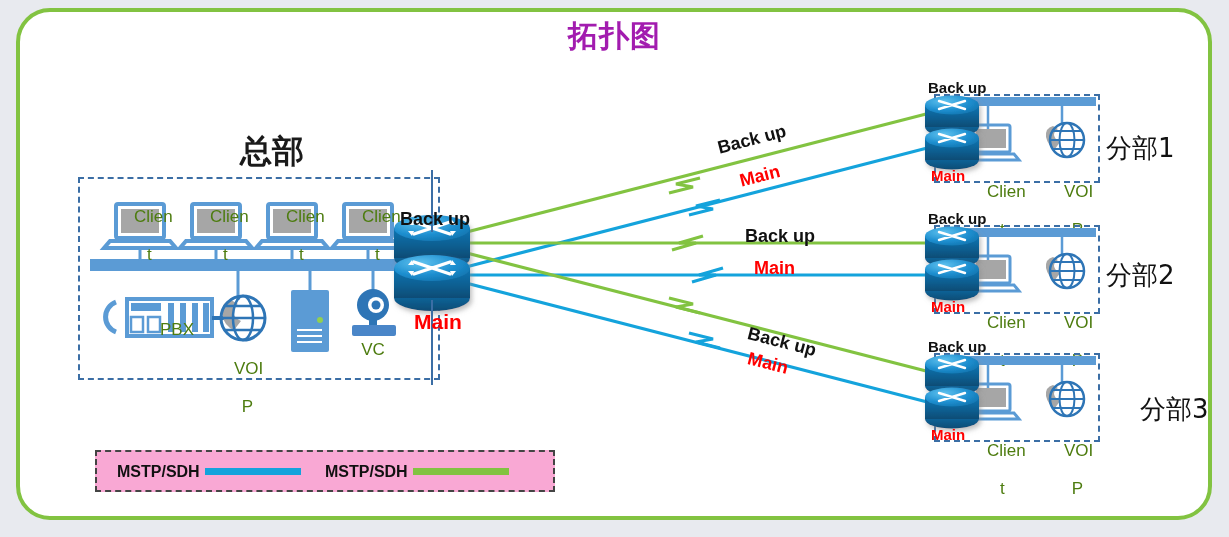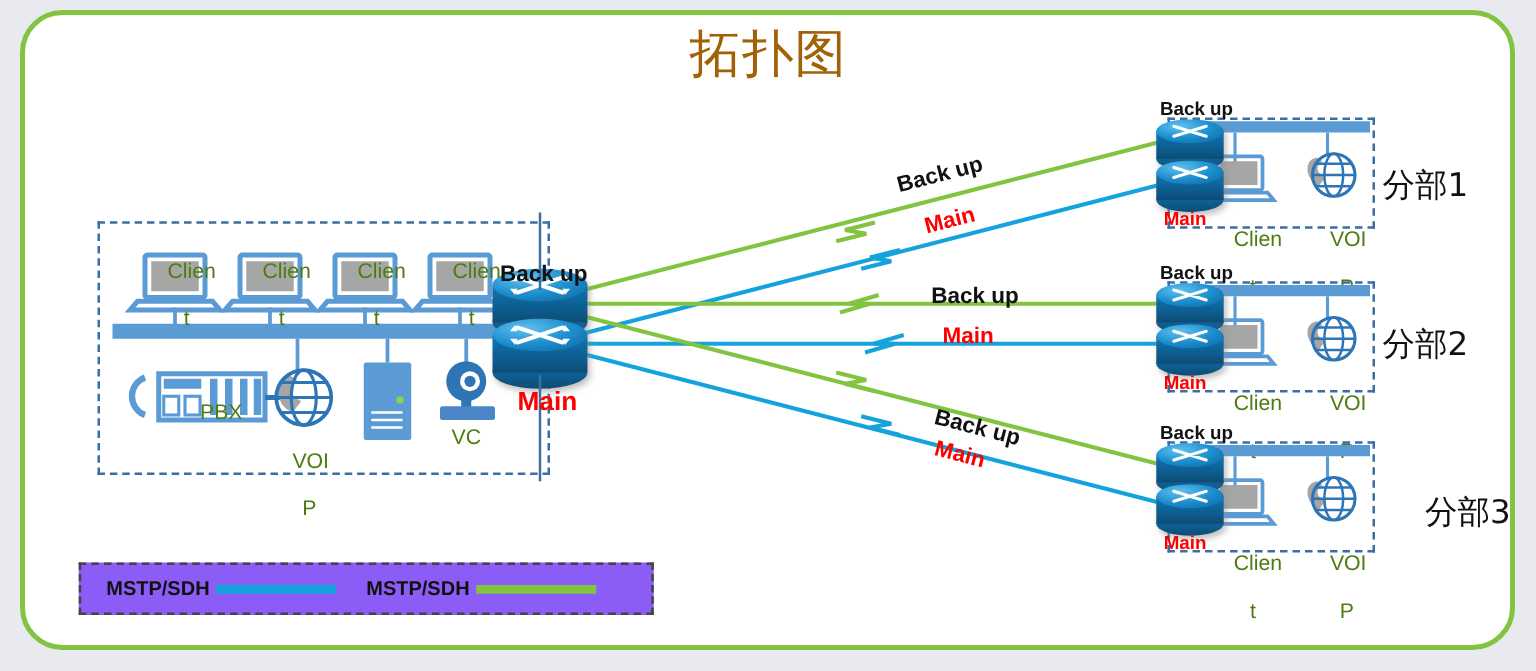--- a/index.html
+++ b/index.html
@@ -15,21 +15,21 @@
   .card{
     position:absolute;left:16px;top:8px;width:1196px;height:512px;
     background:#ffffff;border:4px solid #82c341;border-radius:34px;
     box-sizing:border-box;
   }
   svg.layer{position:absolute;left:0;top:0;width:1229px;height:537px;overflow:visible;}
   .txt{position:absolute;white-space:pre;}
 
   .title{
     left:0;top:16px;width:1229px;text-align:center;
-    font-size:41px;font-weight:normal;color:#a16207;
+    font-size:30px;font-weight:bold;color:#a21caf;
     font-family:"DejaVu Sans","Liberation Sans",sans-serif;
     letter-spacing:1px;
   }
   .hq-title{
     left:142px;top:130px;width:260px;text-align:center;
     font-size:32px;font-weight:bold;color:#1a1a1a;
     font-family:"DejaVu Sans","Liberation Sans",sans-serif;
   }
   .dashbox{position:absolute;border:2px dashed #3b6ea5;box-sizing:border-box;}
   .branch-title{
@@ -37,22 +37,22 @@
     font-family:"DejaVu Sans","Liberation Sans",sans-serif;
   }
   .lbl-blue{color:#4d7c0f;font-size:17px;font-weight:normal;line-height:19px;}
   .lbl-backup{color:#111;font-size:18px;font-weight:bold;}
   .lbl-main{color:#ff0000;font-size:18px;font-weight:bold;}
   .lbl-backup-sm{color:#111;font-size:15px;font-weight:bold;}
   .lbl-main-sm{color:#ff0000;font-size:15px;font-weight:bold;}
   .path-lbl-b{color:#111;font-size:18px;font-weight:bold;}
   .path-lbl-m{color:#ff0000;font-size:18px;font-weight:bold;}
   .legend-box{
-    position:absolute;left:63px;top:450px;width:460px;height:42px;
-    border:2px dashed #444;box-sizing:border-box;background:#8b5cf6;
+    position:absolute;left:95px;top:450px;width:460px;height:42px;
+    border:2px dashed #444;box-sizing:border-box;background:#f9a8d4;
   }
   .legend-txt{font-size:16px;font-weight:bold;color:#111;}
 </style>
 </head>
 <body>
 
 <div id="stage">
 
   <div class="card"></div>
 
@@ -96,20 +96,21 @@
       <polyline points="700,313 676,307 693,304 669,298" stroke="#82c341" stroke-width="3.2" fill="none" stroke-linejoin="miter" stroke-linecap="butt"></polyline>
     </g>
     <g>
       <path d="M462,282 L935,404" stroke="#14a3dc" stroke-width="3.2" fill="none"></path>
       <polyline points="720,348 696,342 713,339 689,333" stroke="#14a3dc" stroke-width="3.2" fill="none" stroke-linejoin="miter" stroke-linecap="butt"></polyline>
     </g>
   </svg>
 
   <div class="dashbox" style="left:78px;top:177px;width:362px;height:203px;"></div>
 
+  <div class="txt hq-title">总部</div>
 
   <svg class="layer">
 
     <rect x="90" y="259" width="330" height="12" fill="#5b9bd5"></rect>
 
     <g>
       <line x1="140" y1="246" x2="140" y2="262" stroke="#5b9bd5" stroke-width="3"></line>
       <rect x="116" y="204" width="48" height="34" rx="2" fill="none" stroke="#5b9bd5" stroke-width="4"></rect>
       <rect x="121" y="209" width="38" height="24" fill="#a6a6a6"></rect>
       <path d="M110,241 L170,241 L176,248 L104,248 Z" fill="none" stroke="#5b9bd5" stroke-width="4"></path>

